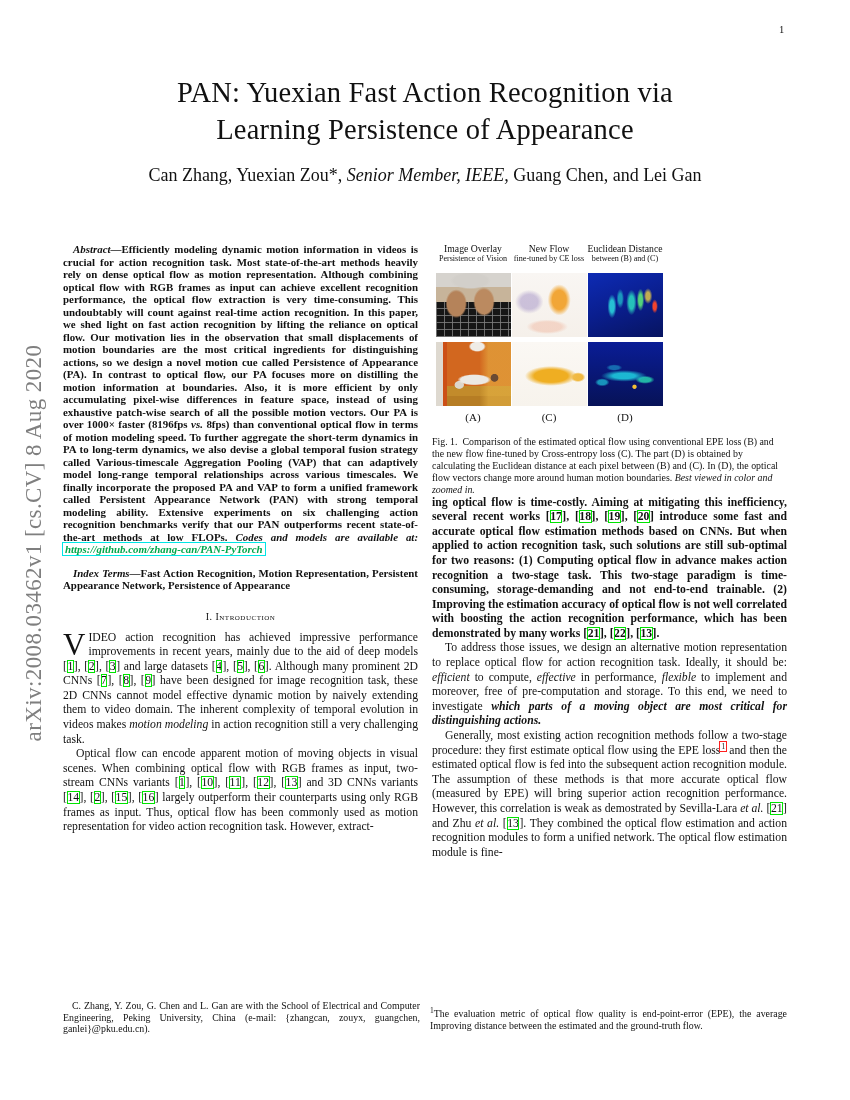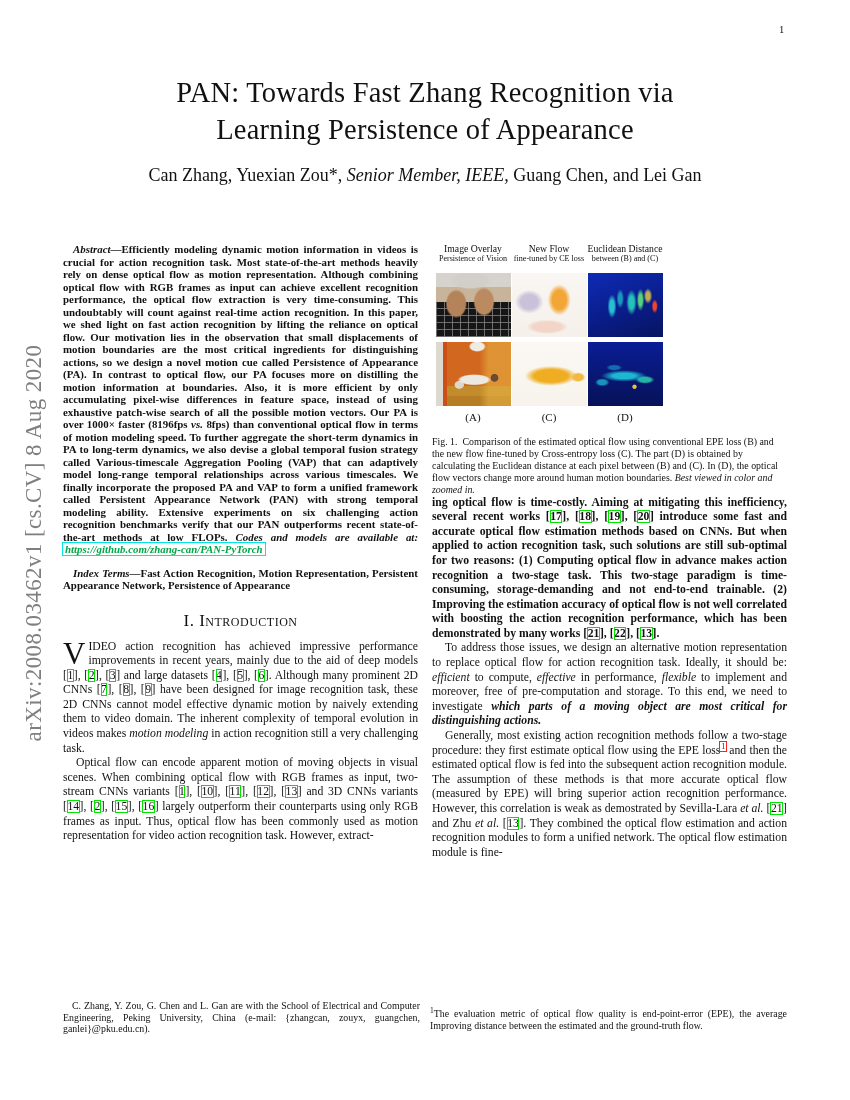--- a/index.html
+++ b/index.html
@@ -9,21 +9,21 @@
   .arxiv{position:absolute;top:543px;left:34px;transform:translate(-50%,-50%) rotate(-90deg);
          white-space:nowrap;font-size:23px;color:var(--sidebar_gray,#7f7f7f);letter-spacing:.4px;}
   header{position:absolute;top:74px;left:0;width:850px;text-align:center;}
   h1{margin:0;font-size:28.5px;font-weight:400;line-height:37px;letter-spacing:.2px;}
   .authors{margin-top:17px;font-size:18px;}
   .cols{position:absolute;top:243px;left:63px;width:724px;display:flex;gap:14px;}
   .col{width:357px;}
   p{margin:0;text-align:justify;}
   .abstract{font-size:10.9px;line-height:12.5px;font-weight:700;text-indent:10px;}
   .idx{margin-top:11px;}
-  .sect{margin:19px 0 9px 0;text-align:center;font-size:17px;font-weight:400;
+  .sect{margin:19px 0 9px 0;text-align:center;font-size:10px;font-weight:400;
         font-variant:small-caps;letter-spacing:.5px;}
   .body{font-size:11.7px;line-height:14.6px;text-indent:13px;}
   .nofirst{text-indent:0;}
   .it{font-style:italic;}
   .bfit{font-weight:700;font-style:italic;}
   .dropcap{float:left;font-size:31px;line-height:25px;padding:1px 3px 0 0;}
   .citebox{outline:1px solid var(--citation_box,#00e400);outline-offset:-1px;padding:0 .5px;}
   .urllink{color:var(--url_text,#00a74a);font-style:italic;
            outline:1.5px solid var(--url_box,#00e5e5);outline-offset:0;padding:0 2px;}
   .supbox{vertical-align:super;font-size:7.5px;line-height:0;
@@ -98,21 +98,21 @@
       linear-gradient(#0a1d96,#071257);}
 </style>
 </head>
 <body>
 
 <div class="page">
   <div class="pagenum">1</div>
   <div class="arxiv">arXiv:2008.03462v1 [cs.CV] 8 Aug 2020</div>
 
   <header>
-    <h1><span>PAN: Towards Fast Zhang Recognition via</span><br><span>Learning Persistence of Appearance</span></h1>
+    <h1><span>PAN: Yuexian Fast Action Recognition via</span><br><span>Learning Persistence of Appearance</span></h1>
     <div class="authors"><span>Can Zhang, Yuexian Zou*, </span><span class="it">Senior Member, IEEE,</span><span> Guang Chen, and Lei Gan</span></div>
   </header>
 
   <div class="cols">
     <div class="col">
       <p class="abstract"><span class="it">Abstract</span><span>—Efficiently modeling dynamic motion information in videos is crucial for action recognition task. Most state-of-the-art methods heavily rely on dense optical flow as motion representation. Although combining optical flow with RGB frames as input can achieve excellent recognition performance, the optical flow extraction is very time-consuming. This undoubtably will count against real-time action recognition. In this paper, we shed light on fast action recognition by lifting the reliance on optical flow. Our motivation lies in the observation that small displacements of motion boundaries are the most critical ingredients for distinguishing actions, so we design a novel motion cue called Persistence of Appearance (PA). In contrast to optical flow, our PA focuses more on distilling the motion information at boundaries. Also, it is more efficient by only accumulating pixel-wise differences in feature space, instead of using exhaustive patch-wise search of all the possible motion vectors. Our PA is over 1000× faster (8196fps </span><span class="it">vs.</span><span> 8fps) than conventional optical flow in terms of motion modeling speed. To further aggregate the short-term dynamics in PA to long-term dynamics, we also devise a global temporal fusion strategy called Various-timescale Aggregation Pooling (VAP) that can adaptively model long-range temporal relationships across various timescales. We finally incorporate the proposed PA and VAP to form a unified framework called Persistent Appearance Network (PAN) with strong temporal modeling ability. Extensive experiments on six challenging action recognition benchmarks verify that our PAN outperforms recent state-of-the-art methods at low FLOPs. </span><span class="it">Codes and models are available at: </span><span class="urllink">https://github.com/zhang-can/PAN-PyTorch</span></p>
       <p class="abstract idx"><span class="bfit">Index Terms</span><span>—Fast Action Recognition, Motion Representation, Persistent Appearance Network, Persistence of Appearance</span></p>
       <h2 class="sect">I. Introduction</h2>
       <p class="body nofirst"><span class="dropcap">V</span><span>IDEO action recognition has achieved impressive performance improvements in recent years, mainly due to the aid of deep models </span>[<span class="citebox">1</span>]<span>, </span>[<span class="citebox">2</span>]<span>, </span>[<span class="citebox">3</span>]<span> and large datasets </span>[<span class="citebox">4</span>]<span>, </span>[<span class="citebox">5</span>]<span>, </span>[<span class="citebox">6</span>]<span>. Although many prominent 2D CNNs </span>[<span class="citebox">7</span>]<span>, </span>[<span class="citebox">8</span>]<span>, </span>[<span class="citebox">9</span>]<span> have been designed for image recognition task, these 2D CNNs cannot model effective dynamic motion by naively extending them to video domain. The inherent complexity of temporal evolution in videos makes </span><span class="it">motion modeling</span><span> in action recognition still a very challenging task.</span></p>
       <p class="body"><span>Optical flow can encode apparent motion of moving objects in visual scenes. When combining optical flow with RGB frames as input, two-stream CNNs variants </span>[<span class="citebox">1</span>]<span>, </span>[<span class="citebox">10</span>]<span>, </span>[<span class="citebox">11</span>]<span>, </span>[<span class="citebox">12</span>]<span>, </span>[<span class="citebox">13</span>]<span> and 3D CNNs variants </span>[<span class="citebox">14</span>]<span>, </span>[<span class="citebox">2</span>]<span>, </span>[<span class="citebox">15</span>]<span>, </span>[<span class="citebox">16</span>]<span> largely outperform their counterparts using only RGB frames as input. Thus, optical flow has been commonly used as motion representation for video action recognition task. However, extract-</span></p>

